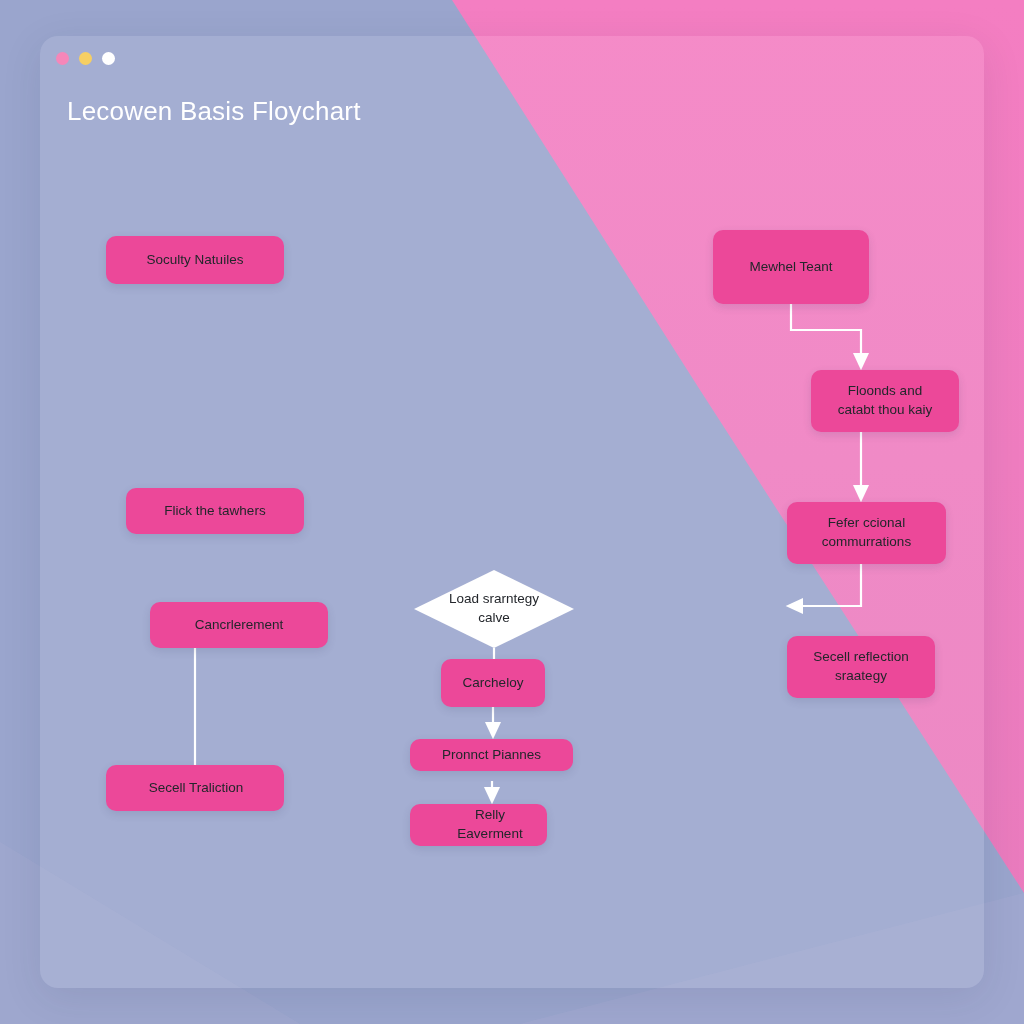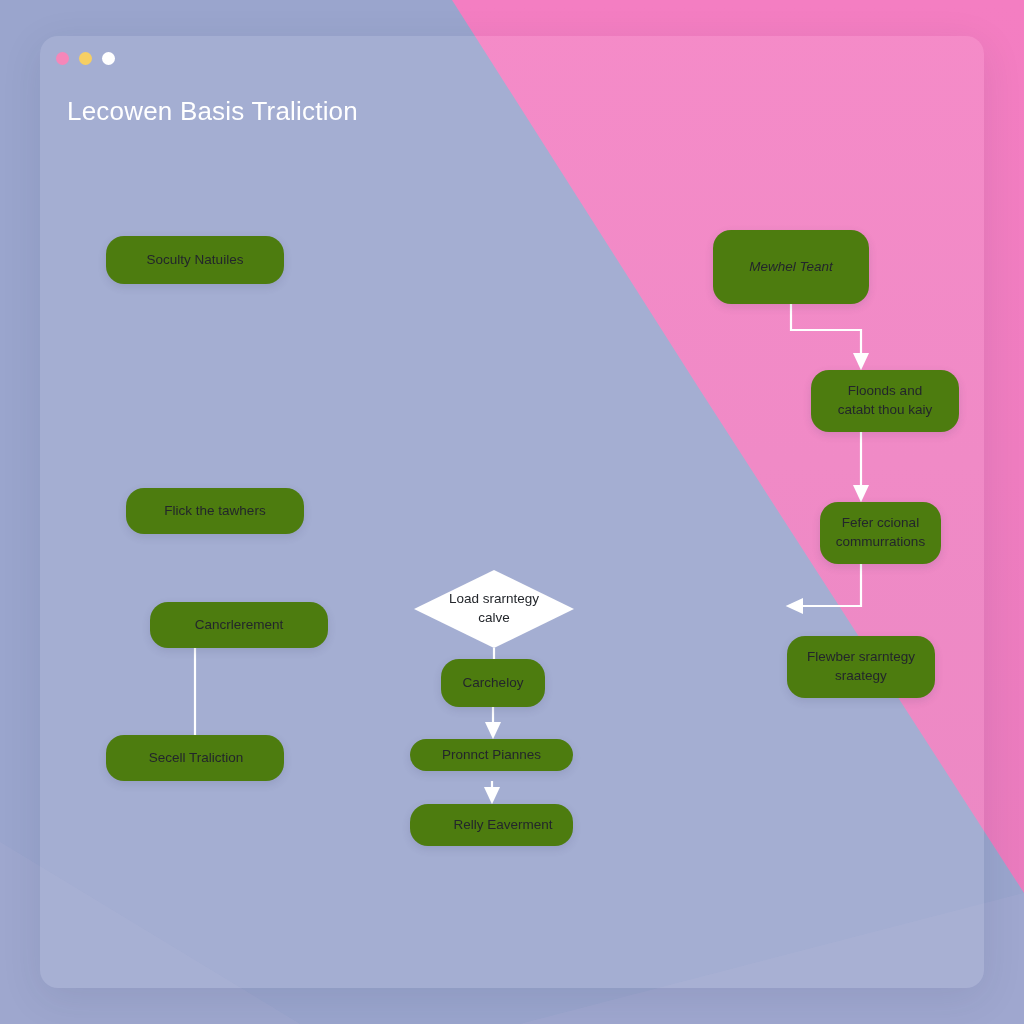--- a/index.html
+++ b/index.html
@@ -86,22 +86,22 @@
     font-size: 26px;
     font-weight: 400;
     color: #ffffff;
     letter-spacing: 0.2px;
     white-space: nowrap;
   }
 
   
   .node {
     position: absolute;
-    background: #4d7c0f;
-    border-radius: 18px;
+    background: #ec4899;
+    border-radius: 10px;
     box-shadow: 0 3px 9px rgba(60,60,100,0.14);
     color: #23262b;
     font-size: 13.5px;
     line-height: 1.38;
     text-align: center;
     display: flex;
     align-items: center;
     justify-content: center;
     padding: 0 10px;
     box-sizing: border-box;
@@ -145,21 +145,21 @@
   </div>
 
   <div id="window-card">
 
     <div id="titlebar-dots">
       <span class="dot red"></span>
       <span class="dot yellow"></span>
       <span class="dot green"></span>
     </div>
 
-    <div id="page-title">Lecowen Basis Traliction</div>
+    <div id="page-title">Lecowen Basis Floychart</div>
 
   </div>
 
   <svg id="connectors" width="1024" height="1024" viewBox="0 0 1024 1024">
     <defs>
       <marker id="arrowhead" markerWidth="9" markerHeight="9" refX="4.2" refY="4.5" orient="auto" markerUnits="strokeWidth">
         <path d="M0,0.8 L8,4.5 L0,8.2 z" fill="#ffffff"></path>
       </marker>
     </defs>
 
@@ -177,38 +177,38 @@
 
     <path d="M861,564 L861,606 L794,606" stroke="#ffffff" stroke-width="2.2" fill="none" marker-end="url(#arrowhead)"></path>
   </svg>
 
   <div class="node" style="left:106px; top:236px; width:178px; height:48px;">Soculty Natuiles</div>
 
   <div class="node" style="left:106px; top:488px; width:178px; height:46px;margin-left:20px;">Flick the tawhers</div>
 
   <div class="node" style="left:106px; top:602px; width:178px; height:46px;margin-left:44px;">Cancrlerement</div>
 
-  <div class="node" style="left:106px; top:735px; width:178px; height:46px;padding-left:12px;">Secell Traliction</div>
+  <div class="node" style="left:106px; top:765px; width:178px; height:46px;padding-left:12px;">Secell Traliction</div>
 
   <div class="node diamond" style="left:414px; top:570px; width:160px; height:78px;">
     <div class="diamond-shape"></div>
     <div class="diamond-label">Load srarntegy
 calve</div>
   </div>
 
   <div class="node" style="left:441px; top:659px; width:104px; height:48px;">Carcheloy</div>
 
   <div class="node" style="left:410px; top:739px; width:163px; height:32px;">Pronnct Piannes</div>
 
-  <div class="node" style="left:410px; top:804px; width:163px; height:42px;padding-left:33px;">Relly Eaverment</div>
-
-  <div class="node" style="left:713px; top:230px; width:156px; height:74px;font-style:italic;">Mewhel Teant</div>
+  <div class="node" style="left:410px; top:804px; width:137px; height:42px;padding-left:33px;">Relly Eaverment</div>
+
+  <div class="node" style="left:713px; top:230px; width:156px; height:74px;">Mewhel Teant</div>
 
   <div class="node" style="left:787px; top:370px; width:148px; height:62px;margin-left:24px;">Floonds and
 catabt thou kaiy</div>
 
-  <div class="node" style="left:787px; top:502px; width:121px; height:62px;margin-left:33px;">Fefer ccional
+  <div class="node" style="left:787px; top:502px; width:159px; height:62px;">Fefer ccional
 commurrations</div>
 
-  <div class="node" style="left:787px; top:636px; width:148px; height:62px;">Flewber srarntegy
+  <div class="node" style="left:787px; top:636px; width:148px; height:62px;">Secell reflection
 sraategy</div>
 
 </div>
 
 </body></html>

